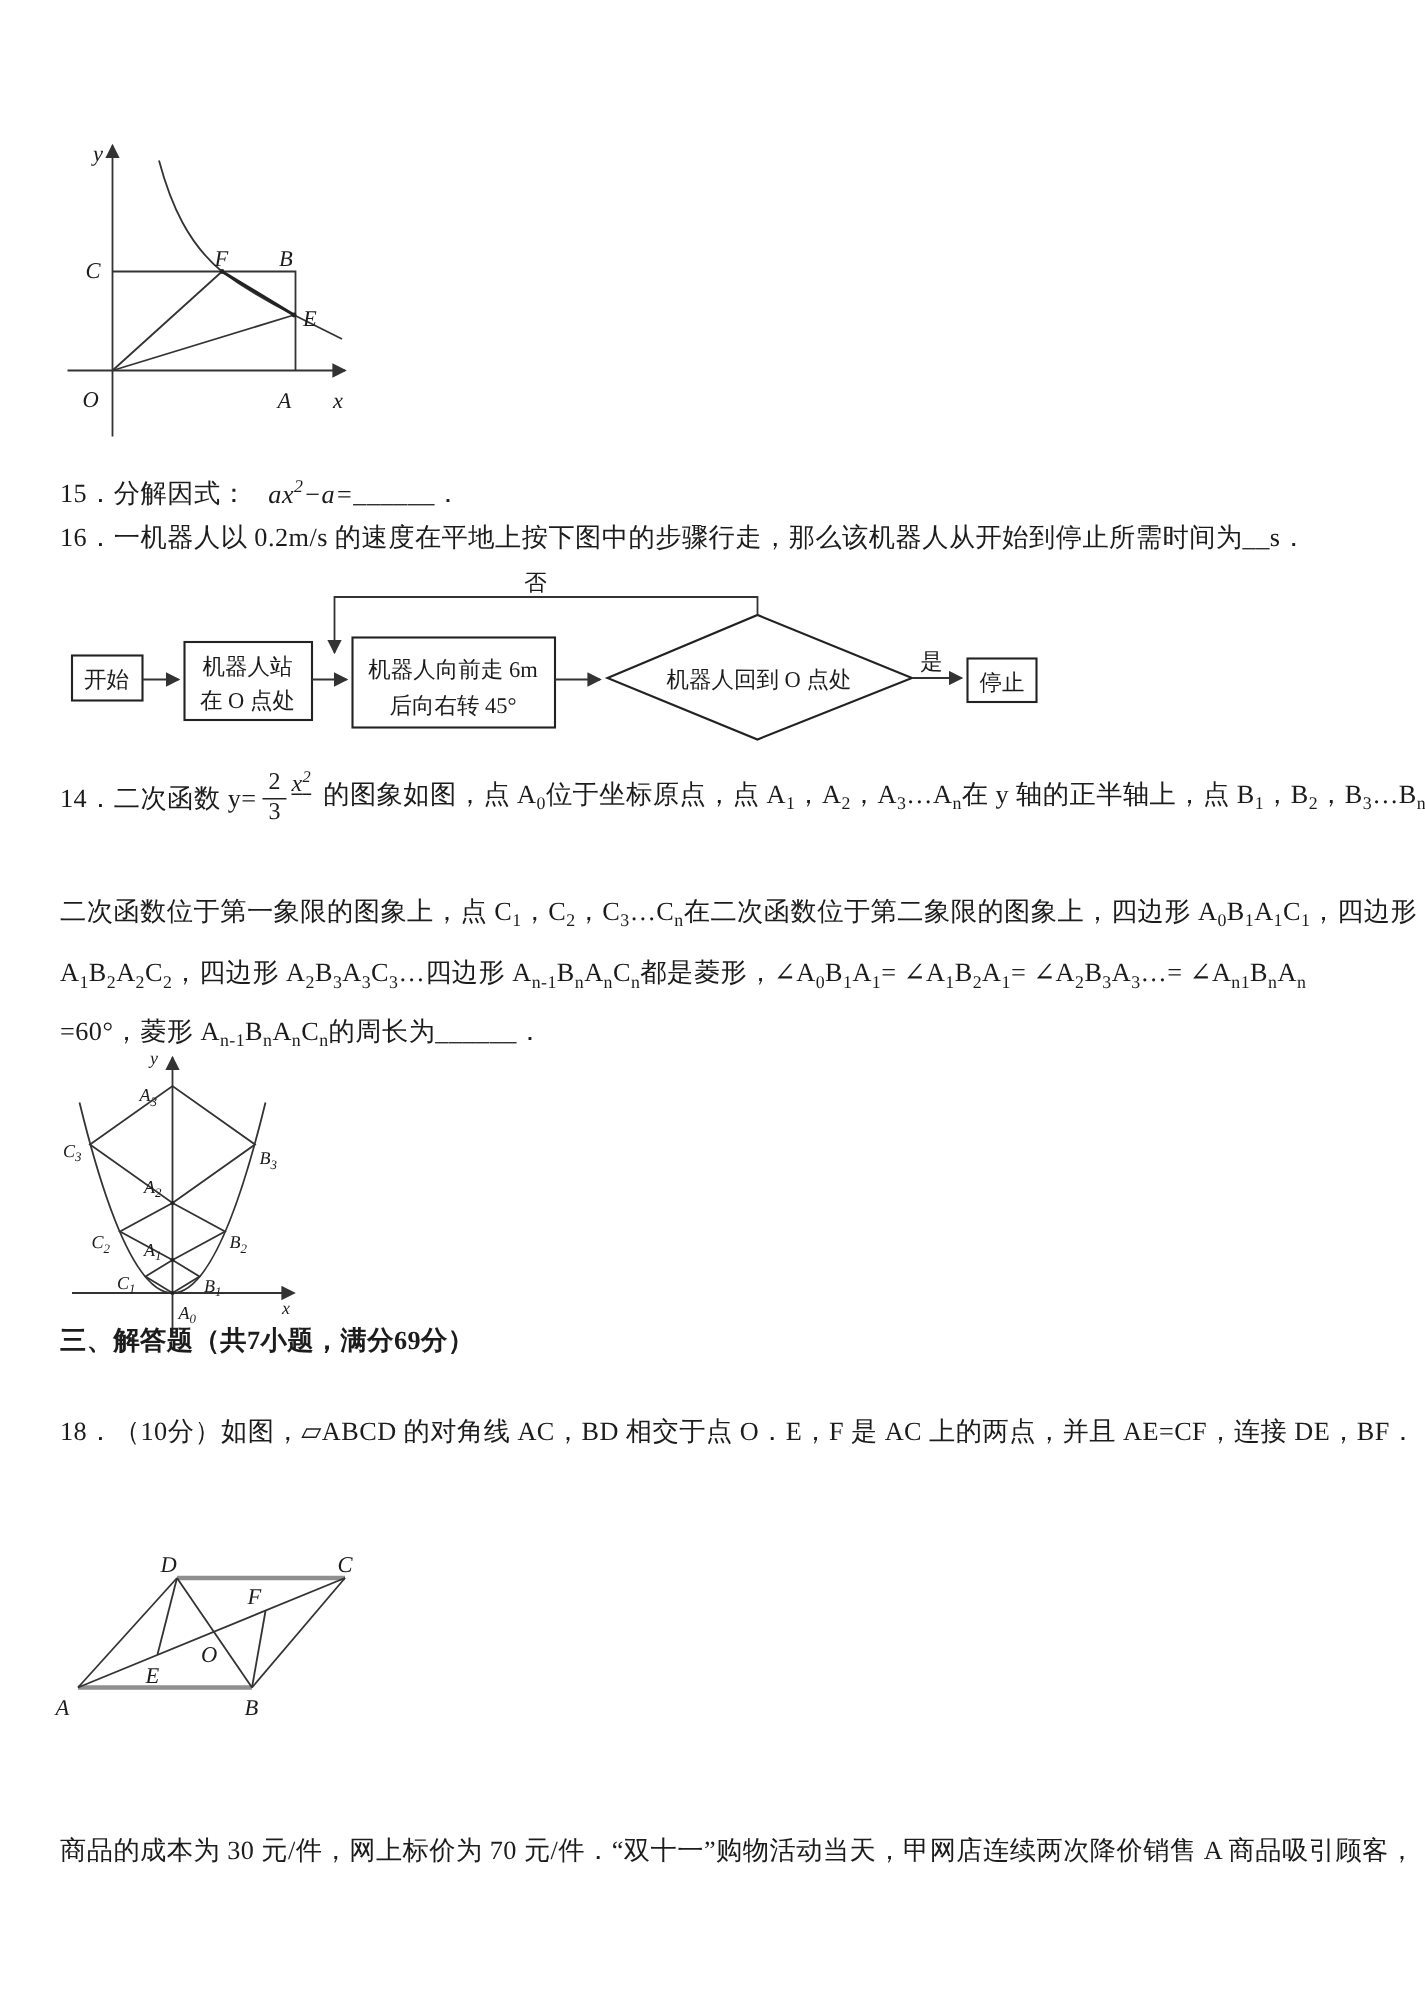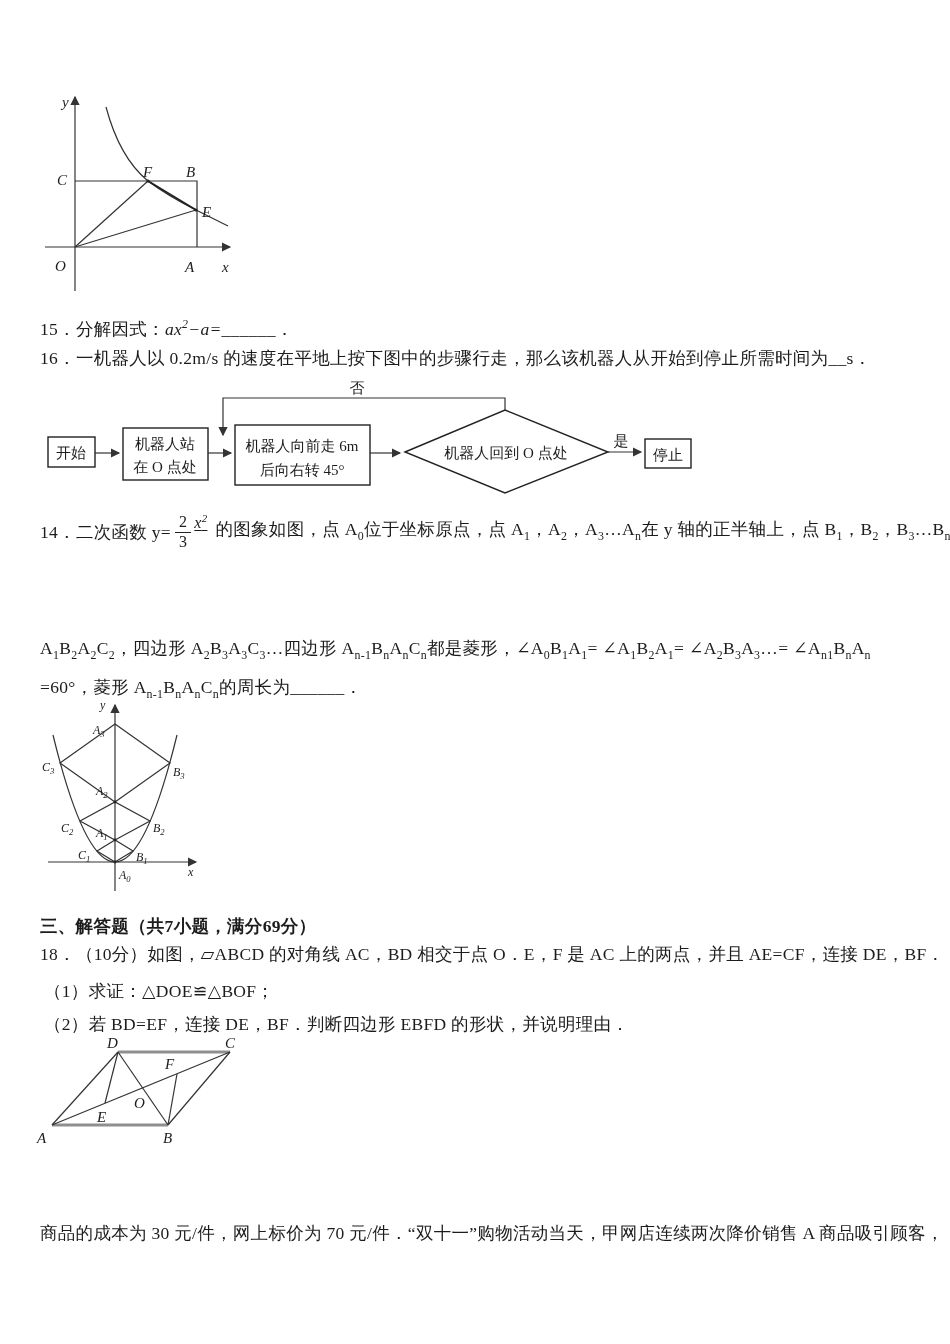--- a/index.html
+++ b/index.html
@@ -4,21 +4,21 @@
 <style>
   html,body{margin:0;padding:0;background:#ffffff;}
   .page{
     position:relative;width:950px;height:1344px;background:#ffffff;overflow:hidden;
     font-family:"Liberation Serif","DejaVu Serif",serif;color:#1c1c1c;
   }
   .tline{
     position:absolute;left:40px;font-size:17.5px;line-height:26px;white-space:nowrap;
     letter-spacing:0.3px;
   }
-  .math{font-style:italic;}
+  .math{font-style:italic;margin-left:14px;}
   sub{font-size:68%;}
   sup{font-size:68%;}
   .q17line1{display:flex;align-items:center;height:52px;}
   .frac{display:inline-flex;flex-direction:column;align-items:center;
         font-size:16px;line-height:1.15;margin:0 3px 0 4px;vertical-align:middle;}
   .frac .num{border-bottom:1.4px solid #222;padding:0 4px 0 4px;}
   .frac .den{padding:0 4px;}
   .varsq{font-style:italic;position:relative;top:-11px;margin-right:8px;font-size:16px;text-decoration:underline;}
   .sec-title{font-weight:bold;}
   svg{position:absolute;overflow:visible;}
@@ -90,20 +90,21 @@
 
   <div class="tline q17line1" style="top:506px">
     <span>14．二次函数 y=</span>
     <span class="frac">
       <span class="num">2</span>
       <span class="den">3</span>
     </span>
     <span class="varsq">x<sup>2</sup></span>
     <span>的图象如图，点 A<sub>0</sub>位于坐标原点，点 A<sub>1</sub>，A<sub>2</sub>，A<sub>3</sub>…A<sub>n</sub>在 y 轴的正半轴上，点 B<sub>1</sub>，B<sub>2</sub>，B<sub>3</sub>…B<sub>n</sub>在</span>
   </div>
+  <div class="tline" style="top:594px">二次函数位于第一象限的图象上，点 C<sub>1</sub>，C<sub>2</sub>，C<sub>3</sub>…C<sub>n</sub>在二次函数位于第二象限的图象上，四边形 A<sub>0</sub>B<sub>1</sub>A<sub>1</sub>C<sub>1</sub>，四边形</div>
   <div class="tline" style="top:635px">A<sub>1</sub>B<sub>2</sub>A<sub>2</sub>C<sub>2</sub>，四边形 A<sub>2</sub>B<sub>3</sub>A<sub>3</sub>C<sub>3</sub>…四边形 A<sub>n-1</sub>B<sub>n</sub>A<sub>n</sub>C<sub>n</sub>都是菱形，∠A<sub>0</sub>B<sub>1</sub>A<sub>1</sub>= ∠A<sub>1</sub>B<sub>2</sub>A<sub>1</sub>= ∠A<sub>2</sub>B<sub>3</sub>A<sub>3</sub>…= ∠A<sub>n1</sub>B<sub>n</sub>A<sub>n</sub></div>
   <div class="tline" style="top:674px">=60°，菱形 A<sub>n-1</sub>B<sub>n</sub>A<sub>n</sub>C<sub>n</sub>的周长为______．</div>
 
   <svg style="left:40px;top:695px" width="170" height="200" viewBox="0 0 170 200">
     <line class="stroke" x1="75" y1="196" x2="75" y2="10" marker-end="url(#arr)"></line>
     <line class="stroke" x1="8" y1="167" x2="156" y2="167" marker-end="url(#arr)"></line>
     <path class="stroke" d="M 13 40 Q 75 294 137 40"></path>
     <polygon class="stroke" points="75,167 93,156 75,145 57,156"></polygon>
     <polygon class="stroke" points="75,145 110,126 75,107 40,126"></polygon>
     <polygon class="stroke" points="75,107 130,68 75,29 20,68"></polygon>
@@ -117,24 +118,22 @@
     <text class="figlabel-sm" x="56" y="100"><tspan>A</tspan><tspan dy="3" font-size="72%">2</tspan></text>
     <text class="figlabel-sm" x="21" y="137"><tspan>C</tspan><tspan dy="3" font-size="72%">2</tspan></text>
     <text class="figlabel-sm" x="113" y="137"><tspan>B</tspan><tspan dy="3" font-size="72%">2</tspan></text>
     <text class="figlabel-sm" x="56" y="142"><tspan>A</tspan><tspan dy="3" font-size="72%">1</tspan></text>
     <text class="figlabel-sm" x="38" y="164"><tspan>C</tspan><tspan dy="3" font-size="72%">1</tspan></text>
     <text class="figlabel-sm" x="96" y="166"><tspan>B</tspan><tspan dy="3" font-size="72%">1</tspan></text>
     <text class="figlabel-sm" x="79" y="184"><tspan>A</tspan><tspan dy="3" font-size="72%">0</tspan></text>
     <text class="figlabel-sm" x="148" y="181"><tspan>x</tspan></text>
   </svg>
 
-  <div class="tline sec-title" style="top:913px">三、解答题（共7小题，满分69分）</div>
+  <div class="tline sec-title" style="top:880px">三、解答题（共7小题，满分69分）</div>
   <div class="tline" style="top:941px">18．（10分）如图，▱ABCD 的对角线 AC，BD 相交于点 O．E，F 是 AC 上的两点，并且 AE=CF，连接 DE，BF．</div>
-  <div class="tline" style="top:978px;left:44px">（1）求证：△DOE≌△BOF；</div>
-  <div class="tline" style="top:1011px;left:44px">（2）若 BD=EF，连接 DE，BF．判断四边形 EBFD 的形状，并说明理由．</div>
 
   <svg style="left:35px;top:1035px" width="215" height="115" viewBox="0 0 215 115">
     <line class="stroke-gray" x1="83" y1="17" x2="195" y2="17"></line>
     <line class="stroke-gray" x1="17" y1="90" x2="133" y2="90"></line>
     <line class="stroke" x1="17" y1="90" x2="83" y2="17"></line>
     <line class="stroke" x1="133" y1="90" x2="195" y2="17"></line>
     <line class="stroke" x1="17" y1="90" x2="195" y2="17"></line>
     <line class="stroke" x1="133" y1="90" x2="83" y2="17"></line>
     <line class="stroke" x1="83" y1="17" x2="70" y2="68"></line>
     <line class="stroke" x1="133" y1="90" x2="142" y2="39"></line>

